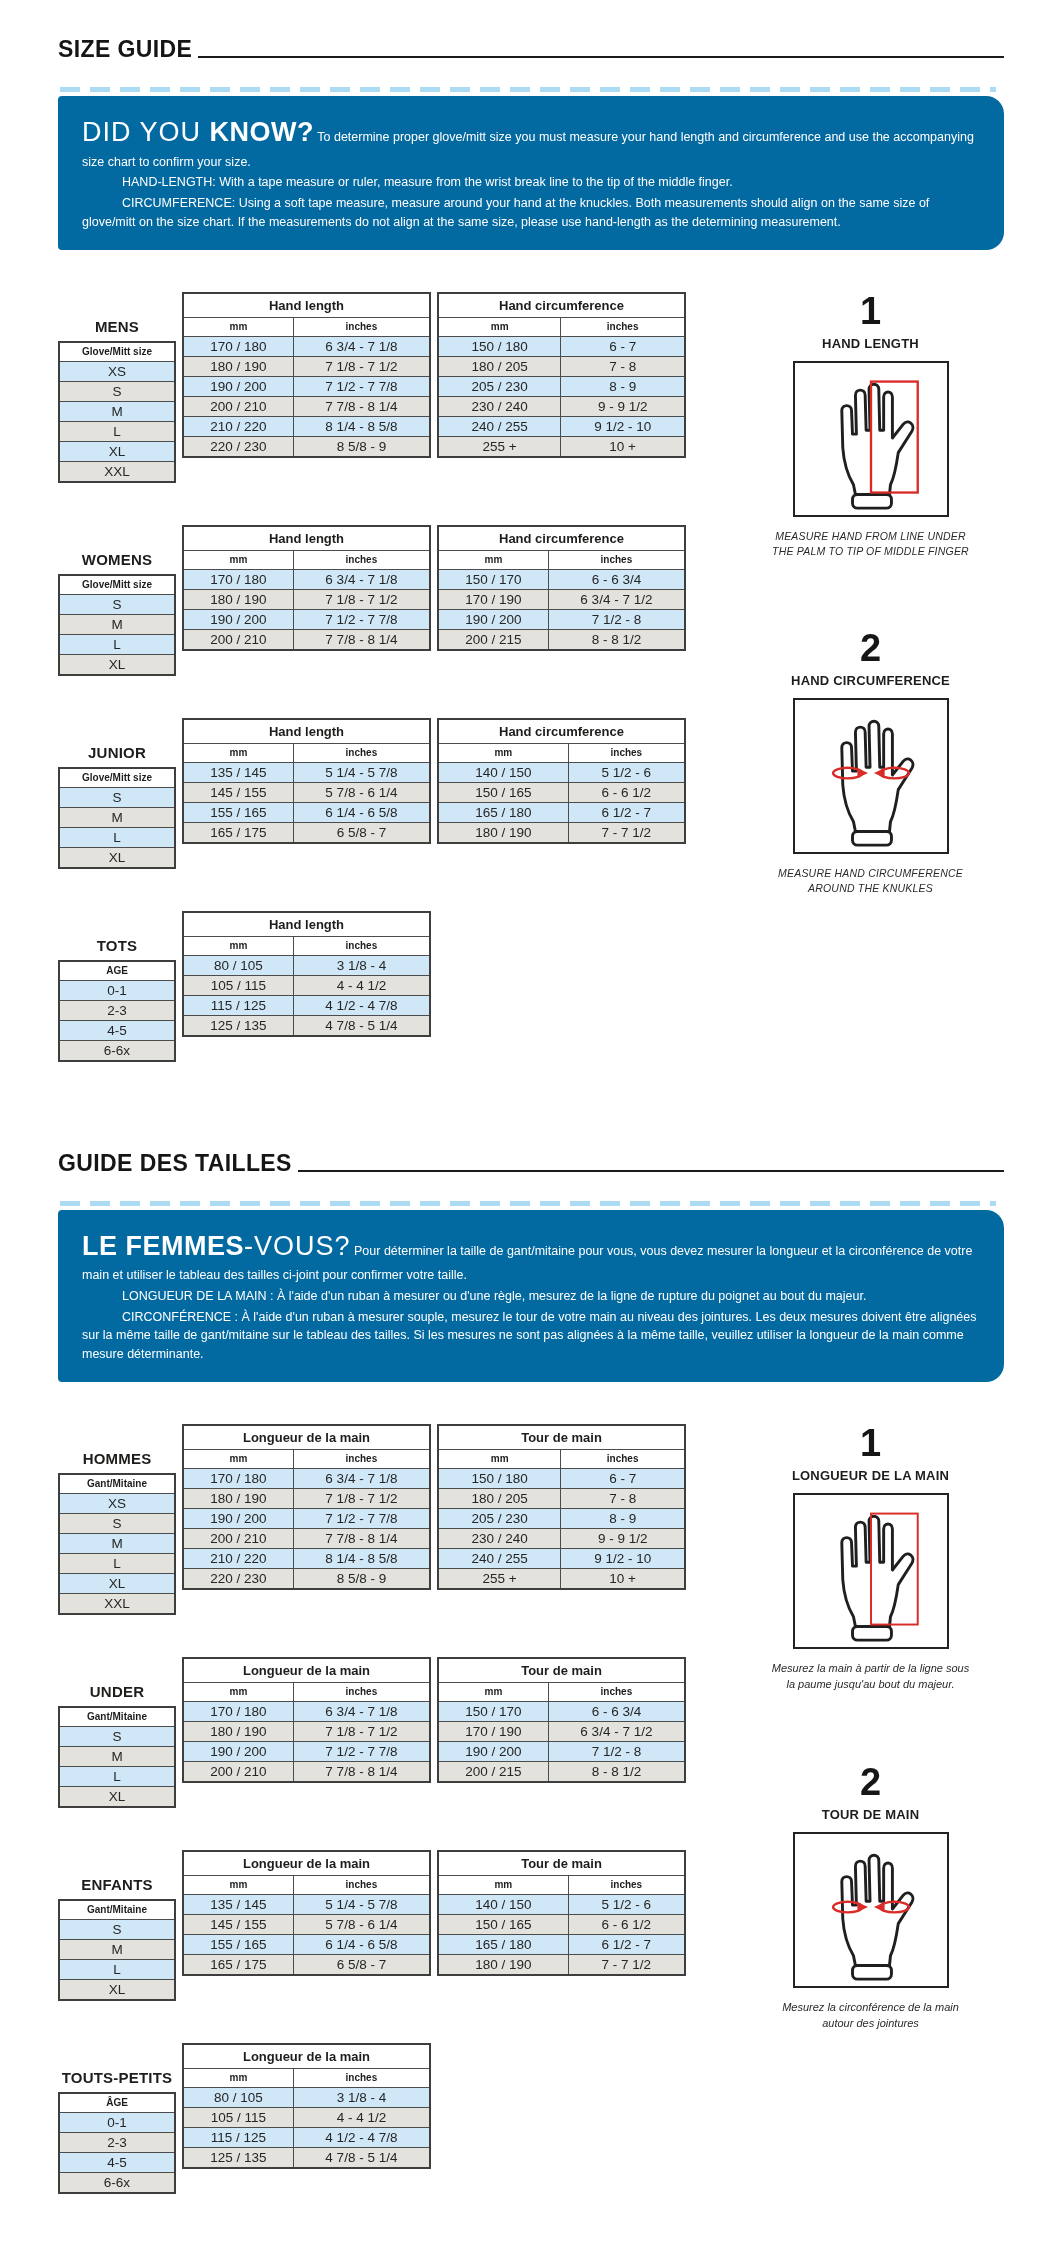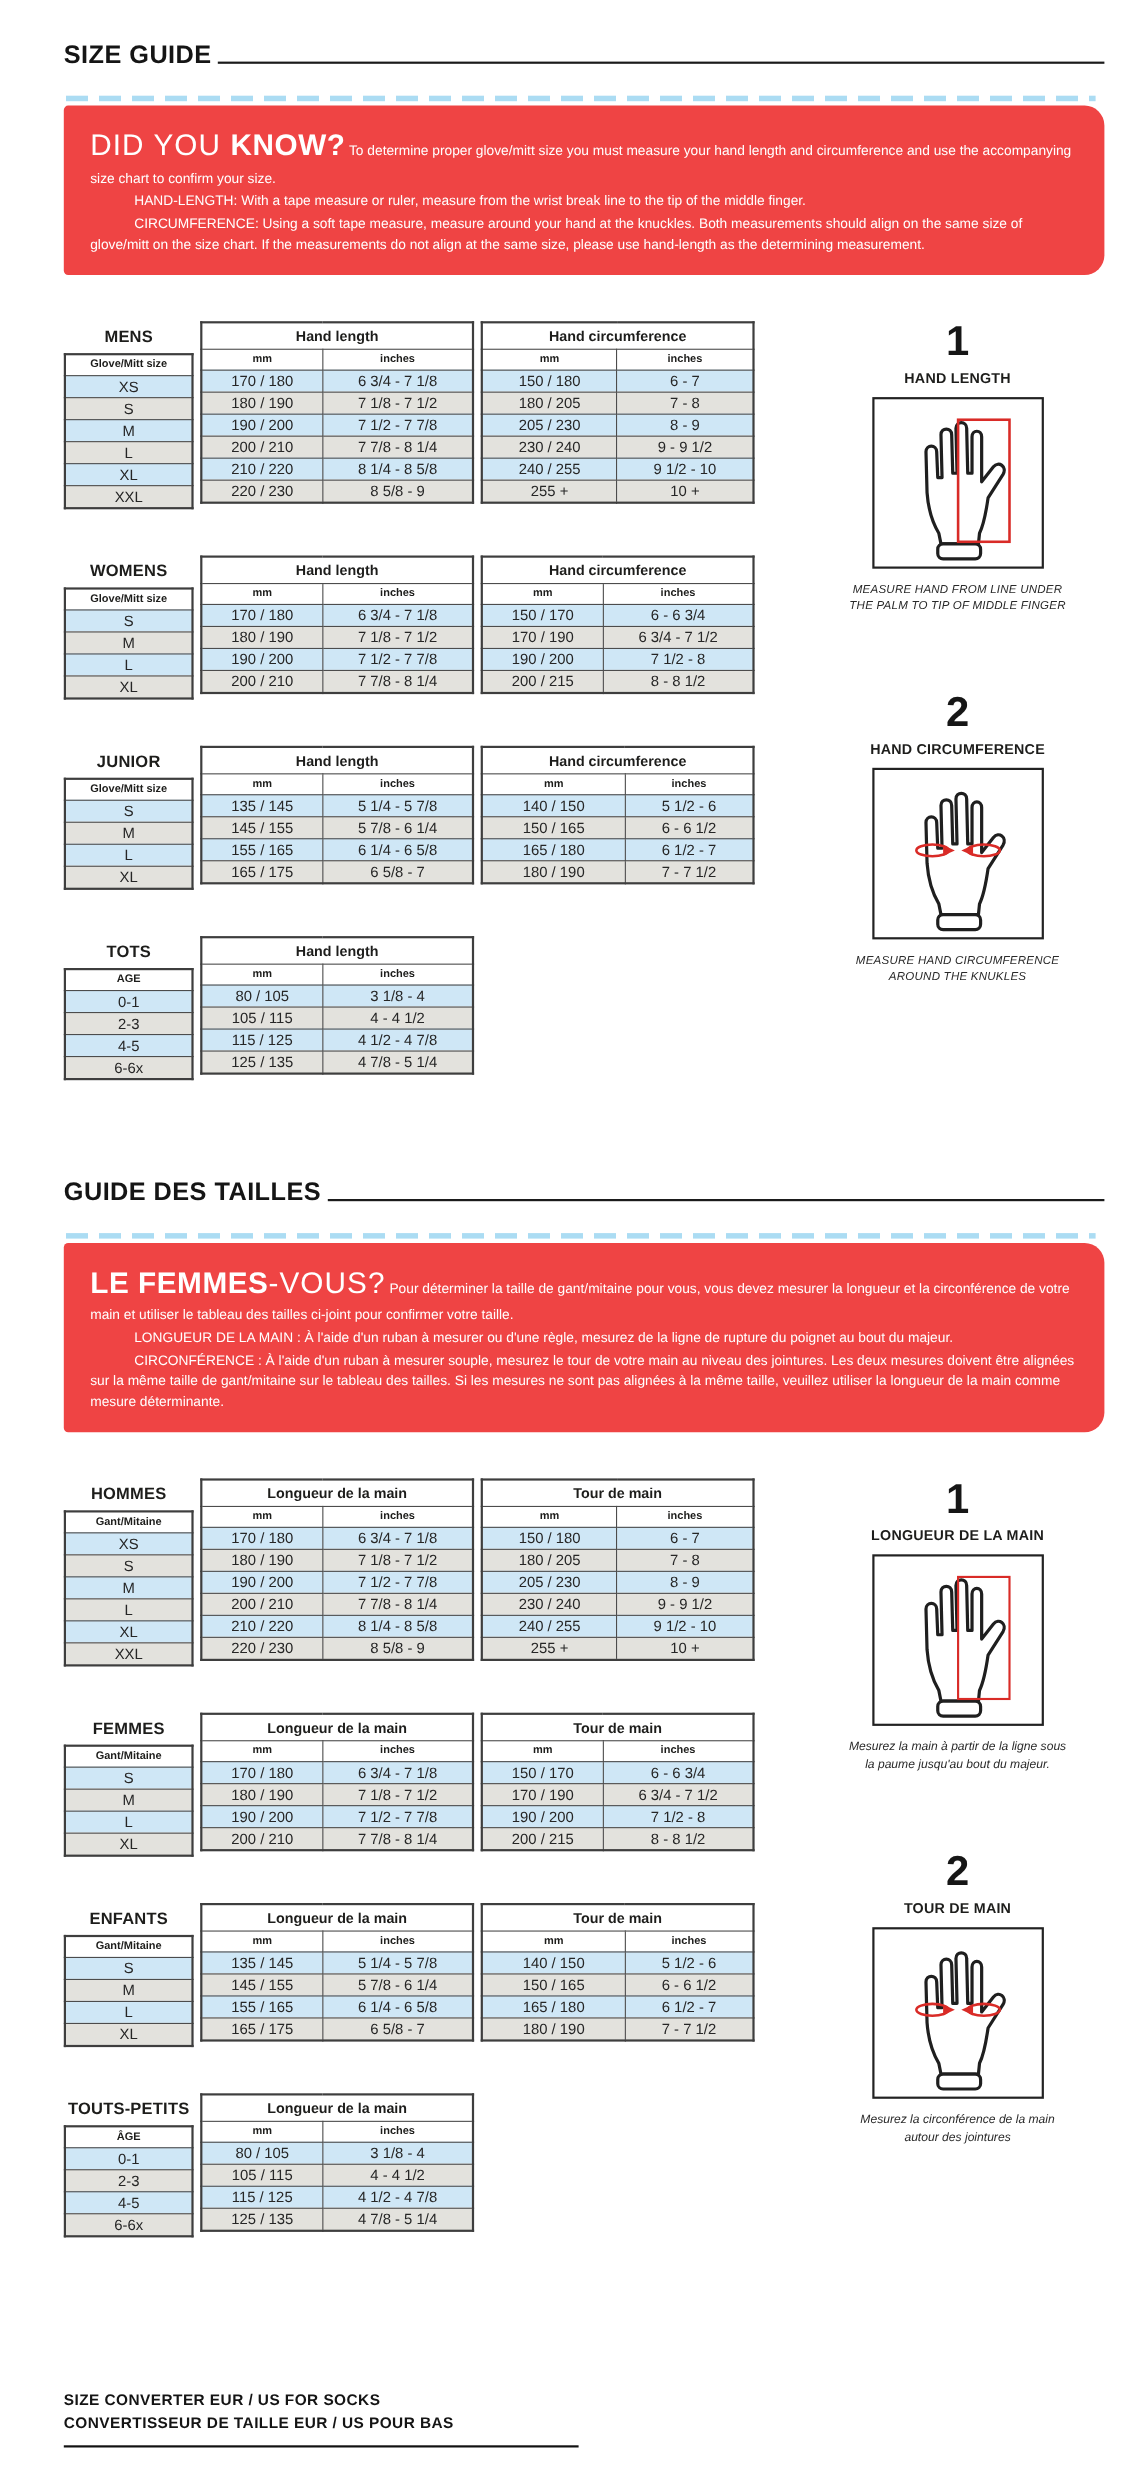--- a/index.html
+++ b/index.html
@@ -6,36 +6,36 @@
   body{width:1040px;min-height:2258px;font-family:"Liberation Sans",sans-serif;color:#1d1d1b;}
   .page{padding:36px 36px 60px 58px;box-sizing:border-box;}
 
   
   .section-title{display:flex;align-items:flex-end;gap:6px;margin:0 0 24px 0;}
   .section-title .txt{font-size:23px;font-weight:900;letter-spacing:.4px;color:#151515;white-space:nowrap;}
   .section-title .rule{flex:1;height:2px;background:#1b1b1b;margin-bottom:5px;}
 
   
   .perf{height:5px;margin:0 8px 4px 2px;background:repeating-linear-gradient(90deg,#abdcf3 0 20px,#ffffff 20px 30px);}
-  .info-box{background:#ef4444;color:#fff;border-radius:4px 18px 18px 4px;padding:14px 26px 16px 24px;margin-bottom:42px;}
+  .info-box{background:#0369a1;color:#fff;border-radius:4px 18px 18px 4px;padding:14px 26px 16px 24px;margin-bottom:42px;}
   .info-box p{margin:2px 0;font-size:12.5px;line-height:1.5;}
   .lead-light{font-size:27px;font-weight:300;letter-spacing:1px;}
   .lead-bold{font-size:27px;font-weight:800;letter-spacing:.5px;}
   .info-box b{font-weight:400;padding-left:40px;}
 
   
   .content-row{display:flex;align-items:flex-start;}
   .tables-col{width:622px;flex:none;}
   .figs-col{flex:none;width:205px;margin-left:88px;}
 
   
   .tgroup{display:flex;gap:6px;margin-bottom:42px;}
   .tcol.sizecol{width:118px;flex:none;}
   .tcol.sub{width:249px;flex:none;}
-  .tlabel{height:29px;display:flex;align-items:center;justify-content:center;font-size:15px;font-weight:800;letter-spacing:.2px;}
+  .tlabel{height:29px;display:flex;align-items:center;justify-content:center;font-size:15px;font-weight:800;letter-spacing:.2px;margin-top:20px;}
   table.sg{border-collapse:collapse;width:100%;border:2px solid #3e3e3e;}
   table.sg th{border:1px solid #4c4c4c;background:#fff;font-weight:700;padding:2px 4px;text-align:center;}
   table.sg th.h1{font-size:13px;height:19px;}
   table.sg th.h2{font-size:10px;height:14px;}
   table.sg td{border:1px solid #4c4c4c;font-size:13.5px;text-align:center;padding:2px 4px;height:15px;color:#262626;}
   table.sg tbody tr:nth-of-type(odd) td{background:#cfe7f6;}
   table.sg tbody tr:nth-of-type(even) td{background:#e3e2dd;}
 
   
   .fig{margin-bottom:0;}
@@ -582,21 +582,21 @@
                     <td>255 +</td>
                     <td>10 +</td>
                   </tr>
                 </tbody>
             </table>
           </div>
         </div>
 
         <div class="tgroup">
           <div class="tcol sizecol">
-            <div class="tlabel">FEMMES</div>
+            <div class="tlabel">UNDER</div>
             <table class="sg">
               <thead>
                   <tr>
                     <th class="h2">Gant/Mitaine</th>
                   </tr>
                 </thead>
               <tbody>
                   <tr>
                     <td>S</td>
                   </tr>

